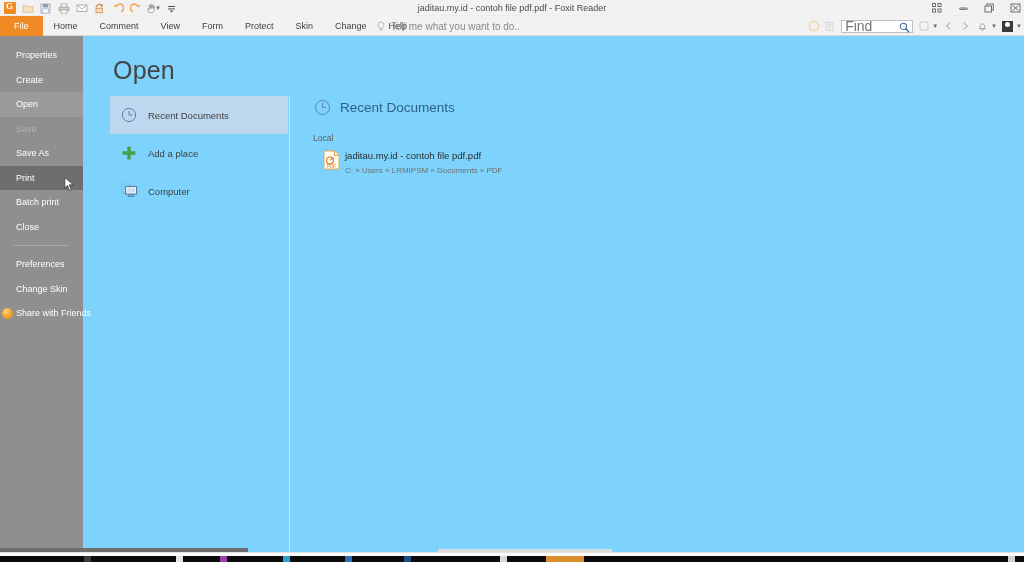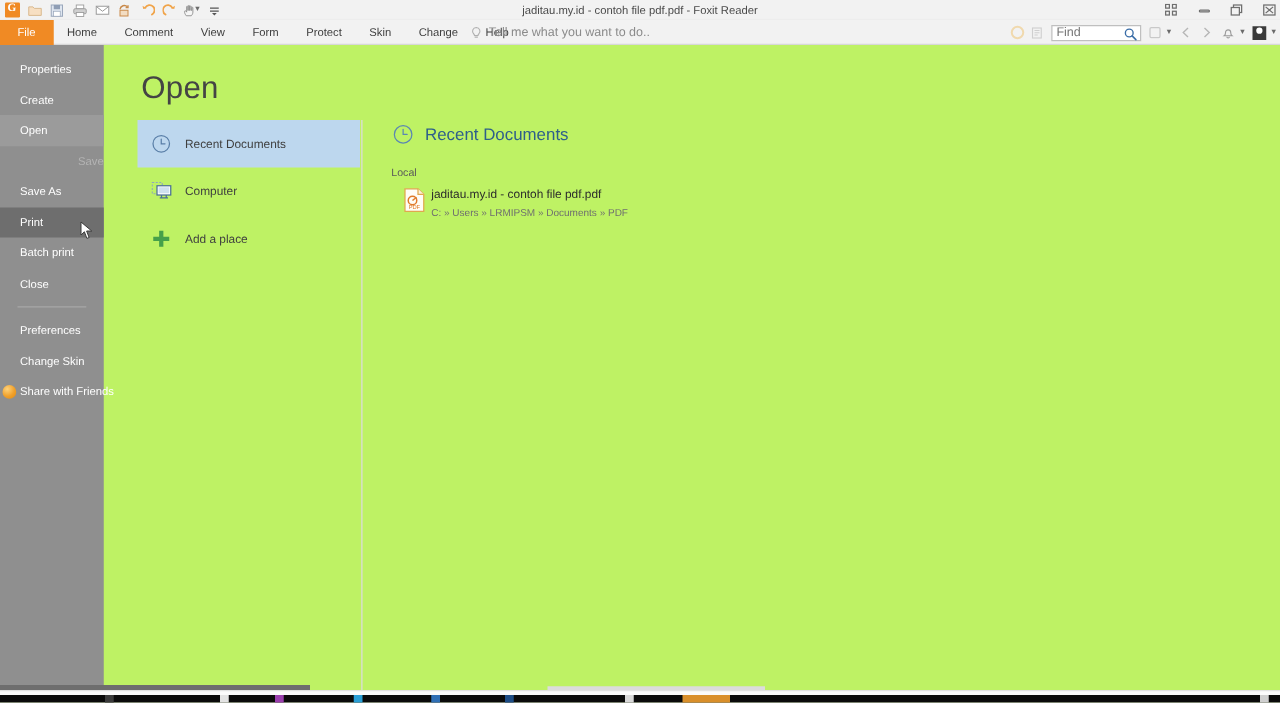--- a/index.html
+++ b/index.html
@@ -76,56 +76,56 @@
     display: flex; align-items: center; gap: 4px;
   }
   .findbox {
     width: 72px; height: 13px;
     border: 1px solid #bfbfbf; background: #ffffff;
     display: flex; align-items: center;
     padding-left: 3px; position: relative;
   }
   .findbox input {
     border: 0; outline: 0; width: 56px; height: 11px;
-    font-size: 10px; color: #9a9a9a;
+    font-size: 14px; color: #9a9a9a;
     font-family: "Liberation Sans", sans-serif;
     background: transparent;
   }
   .mini-btn {
     width: 13px; height: 14px;
     display: flex; align-items: center; justify-content: center;
   }
   .caret { font-size: 6px; color: #6a6a6a; margin-left: -2px; }
   .acct-sq {
     width: 11px; height: 11px; background: #3a3a3a; position: relative;
   }
   .acct-sq::after {
     content: ""; position: absolute; left: 3px; top: 1.5px;
     width: 5px; height: 5px; border-radius: 50%; background: #fff;
   }
 
   
   .backstage {
     position: absolute; left: 0; top: 36px; width: 1024px; height: 517px;
-    background: #bef264;
+    background: #7dd3fc;
   }
   .bs-sidebar {
     position: absolute; left: 0; top: 0; width: 83px; height: 516px;
     background: #8f8f8f;
   }
   .menu-item {
     height: 24.5px; line-height: 24.5px;
     padding-left: 16px;
     font-size: 9px; color: #ffffff;
     white-space: nowrap;
     position: relative;
   }
   .menu-item.selected { background: #9b9b9b; }
   .menu-item.hovered  { background: #6e6e6e; }
-  .menu-item.disabled { color: #b4b4b4; text-align: right; }
+  .menu-item.disabled { color: #b4b4b4; }
   .menu-sep {
     height: 1px; background: #a8a8a8;
     margin: 6px 14px 6px 14px;
   }
   .menu-item.share {
     padding-left: 16px;
     display: flex; align-items: flex-start; gap: 4px;
   }
   .share-dot {
     position: absolute; left: 2px; top: 7px;
@@ -414,37 +414,37 @@
           <svg width="16" height="16" viewBox="0 0 16 16">
             <circle cx="8" cy="8" r="6.6" fill="none" stroke="#5a7fa8" stroke-width="1"></circle>
             <path d="M8 4.2V8h3" fill="none" stroke="#5a7fa8" stroke-width="1" stroke-linecap="round"></path>
           </svg>
         </span>
         <span>Recent Documents</span>
       </div>
 
       <div class="place">
         <span class="place-ico">
+          <svg width="16" height="16" viewBox="0 0 16 16">
+            <path d="M6.3 1.6h3.4v4.7h4.7v3.4H9.7v4.7H6.3V9.7H1.6V6.3h4.7z" fill="#46a04a"></path>
+          </svg>
+        </span>
+        <span>Add a place</span>
+      </div>
+
+      <div class="place">
+        <span class="place-ico">
           <svg width="17" height="16" viewBox="0 0 17 16">
             <rect x="0.8" y="1" width="8" height="9" fill="none" stroke="#8fa6bd" stroke-width=".9" stroke-dasharray="1.6 1.2"></rect>
             <rect x="4.6" y="3.6" width="11" height="7.4" fill="#ffffff" stroke="#4a6f96" stroke-width="1"></rect>
             <rect x="5.8" y="4.8" width="8.6" height="4.8" fill="#cfe0ef"></rect>
             <path d="M8.2 11v1.8M12 11v1.8M6.8 13.2h6.6" stroke="#4a6f96" stroke-width="1"></path>
           </svg>
         </span>
         <span>Computer</span>
-      </div>
-
-      <div class="place">
-        <span class="place-ico">
-          <svg width="16" height="16" viewBox="0 0 16 16">
-            <path d="M6.3 1.6h3.4v4.7h4.7v3.4H9.7v4.7H6.3V9.7H1.6V6.3h4.7z" fill="#46a04a"></path>
-          </svg>
-        </span>
-        <span>Add a place</span>
       </div>
     </div>
 
     <div class="divider-v"></div>
 
     <div class="detail">
 
       <div class="detail-head">
         <span class="place-ico">
           <svg width="17" height="17" viewBox="0 0 17 17">

